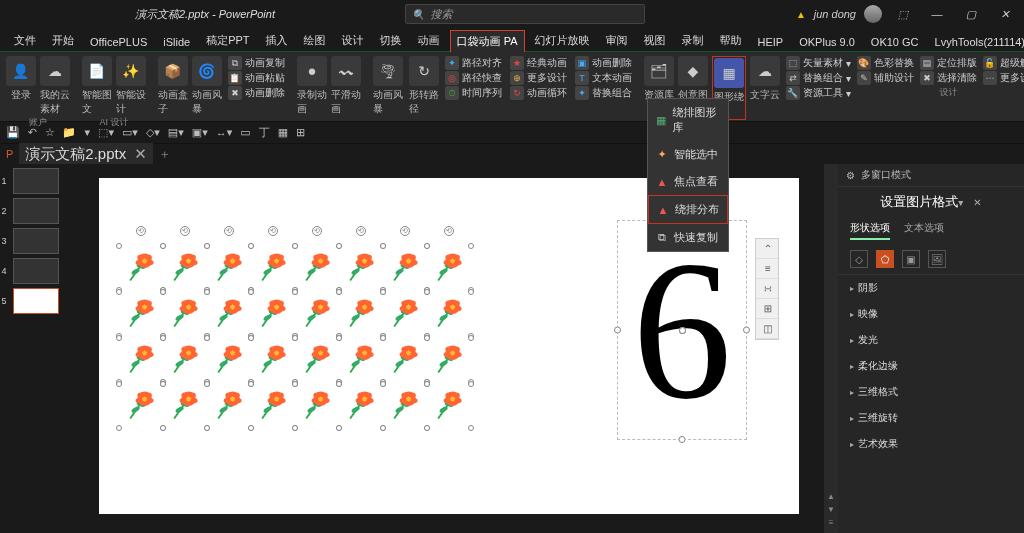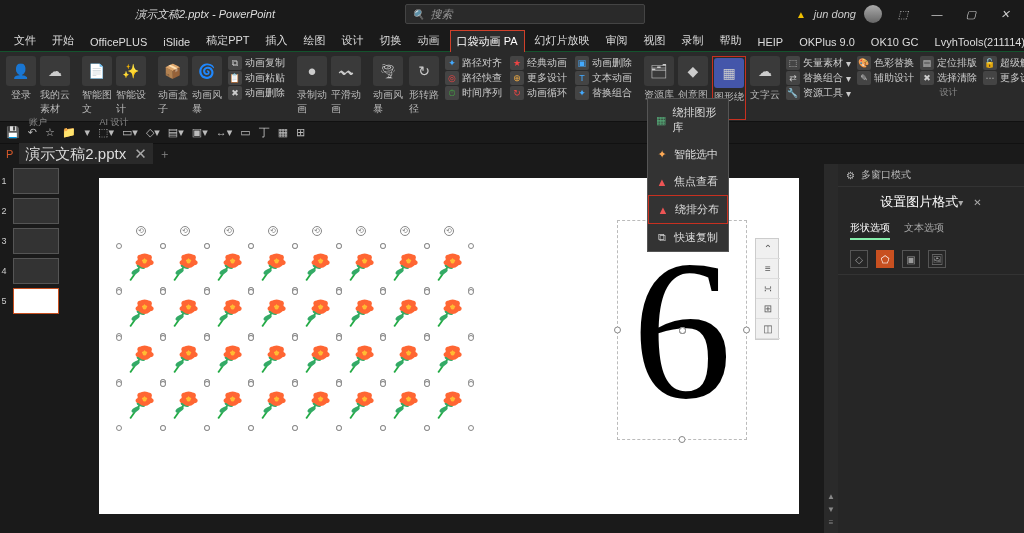--- a/index.html
+++ b/index.html
@@ -1081,14 +1081,23 @@
     <div class="rp-subtabs" id="rp-subtabs">
         <div class="st active">形状选项</div>
         <div class="st">文本选项</div>
       </div>
     <div class="rp-icons">
       <div class="ri">◇</div>
       <div class="ri active">⬠</div>
       <div class="ri">▣</div>
       <div class="ri">🖼</div>
     </div>
+    <div id="rp-sections">
+        <div class="rp-section">阴影</div>
+        <div class="rp-section">映像</div>
+        <div class="rp-section">发光</div>
+        <div class="rp-section">柔化边缘</div>
+        <div class="rp-section">三维格式</div>
+        <div class="rp-section">三维旋转</div>
+        <div class="rp-section">艺术效果</div>
+      </div>
   </div>
 </div>
 
 </body></html>

